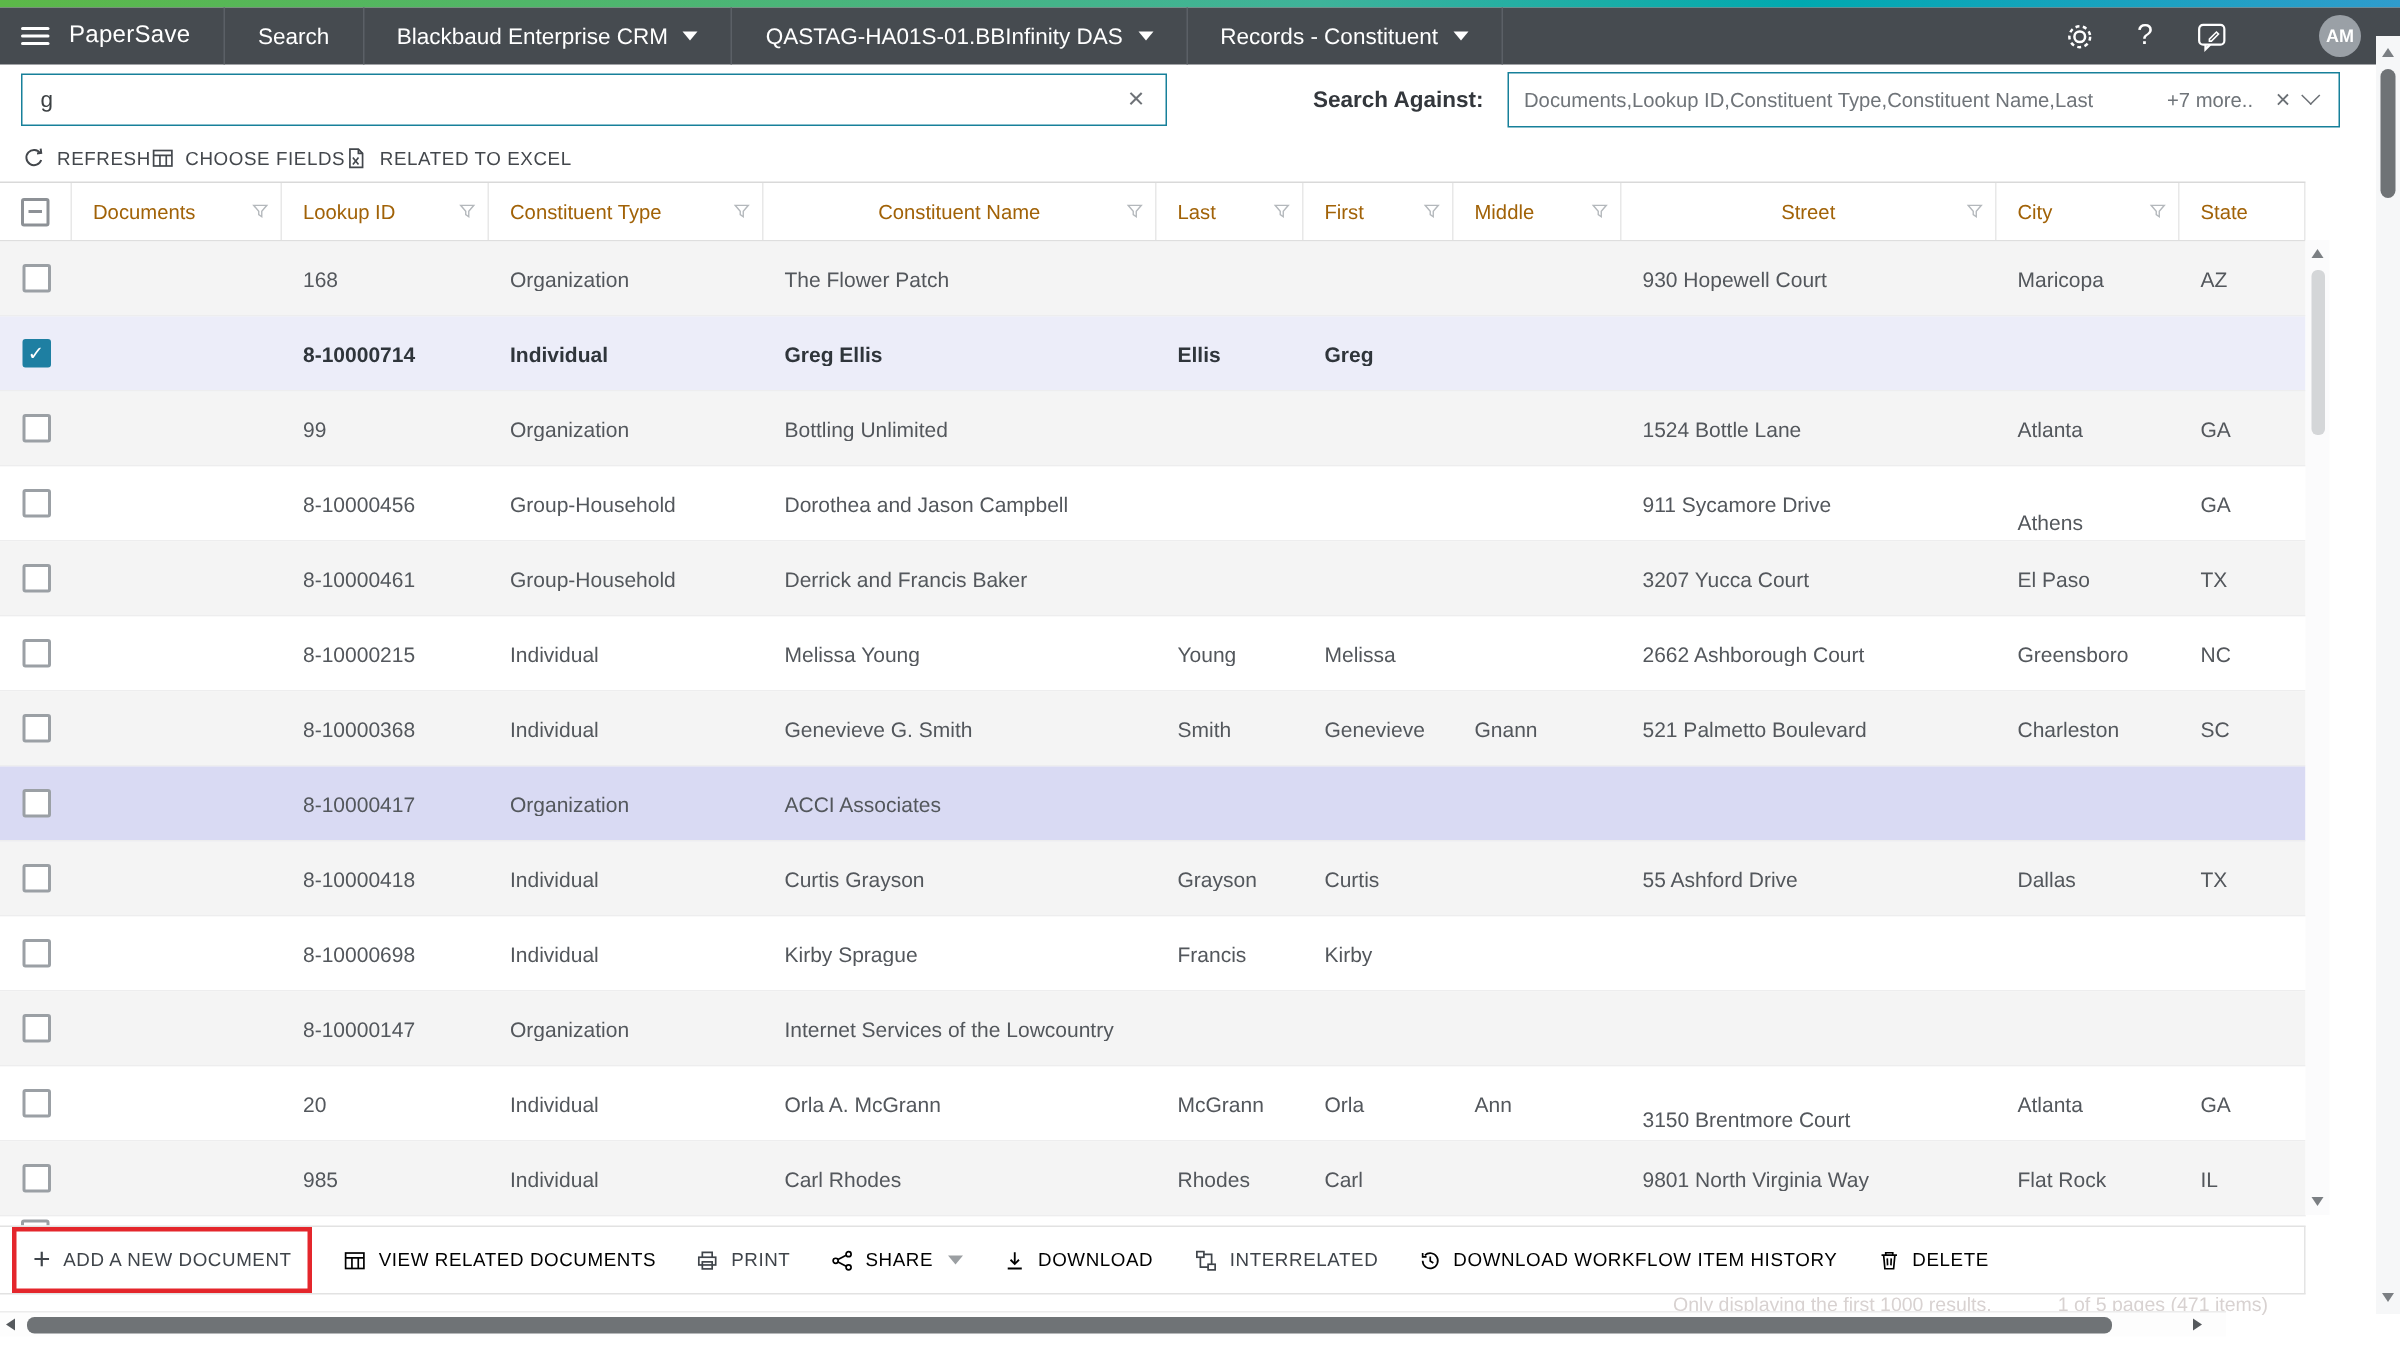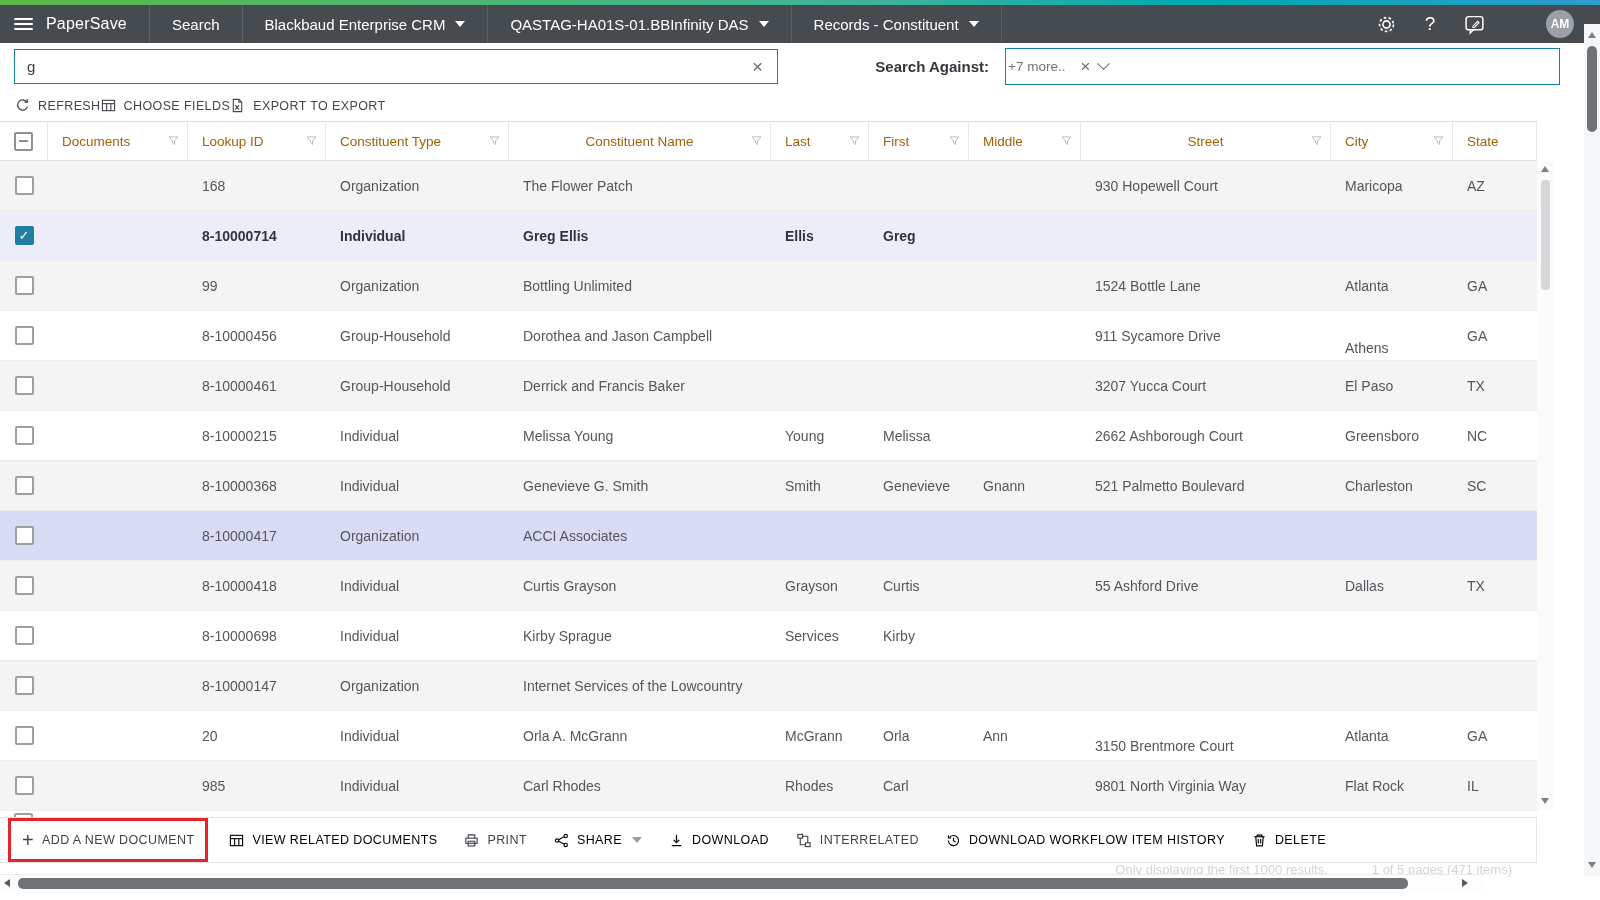--- a/index.html
+++ b/index.html
@@ -143,20 +143,21 @@
   </div>
 </div>
 
 <div class="searchrow">
   <div class="search-box">
     <input type="text" value="g" style="">
     <span class="clear-x">×</span>
   </div>
   <span class="sa-label">Search Against:</span>
   <div class="sa-select">
+    <span class="sa-value">Documents,Lookup ID,Constituent Type,Constituent Name,Last</span>
     <span class="sa-more">+7 more..</span>
     <span class="sa-x">×</span>
     <span class="sel-chev"></span>
   </div>
 </div>
 
 <div class="actionbar">
   <div class="action">
     <span>
       <svg width="15" height="15" viewBox="0 0 16 16" fill="none" stroke="#43474c" stroke-width="1.4">
@@ -178,21 +179,21 @@
     <span>CHOOSE FIELDS</span>
   </div>
   <div class="action">
     <span>
       <svg width="15" height="15" viewBox="0 0 16 16" fill="none" stroke="#43474c" stroke-width="1.2">
         <path d="M3.5 1.5h6l3 3v10h-9z"></path>
           <path d="M9.5 1.5v3h3"></path>
           <path d="M5.6 7.5l4 5M9.6 7.5l-4 5"></path>
       </svg>
     </span>
-    <span>EXPORT TO EXPORT</span>
+    <span>RELATED TO EXCEL</span>
   </div>
 </div>
 
 <div class="grid">
   <div class="grid-header" id="grid-header">
     <div class="cb-hcell">
       <span class="checkbox indet"></span>
     </div>
   <div class="hcell" style="width: 140px;">
         <span class="hlabel">Documents</span>
@@ -407,21 +408,21 @@
         <div class="cell" style="width: 84px;">TX</div>
       </div>
       <div class="row">
         <div class="cbcell" style="width: 48px;">
           <span class="checkbox"></span>
         </div>
         <div class="cell" style="width: 140px;"></div>
         <div class="cell" style="width: 138px;">8-10000698</div>
         <div class="cell" style="width: 183px;">Individual</div>
         <div class="cell" style="width: 262px;">Kirby Sprague</div>
-        <div class="cell" style="width: 98px;">Services</div>
+        <div class="cell" style="width: 98px;">Francis</div>
         <div class="cell" style="width: 100px;">Kirby</div>
         <div class="cell" style="width: 112px;"></div>
         <div class="cell" style="width: 250px;"></div>
         <div class="cell" style="width: 122px;"></div>
         <div class="cell" style="width: 84px;"></div>
       </div>
       <div class="row odd">
         <div class="cbcell" style="width: 48px;">
           <span class="checkbox"></span>
         </div>

